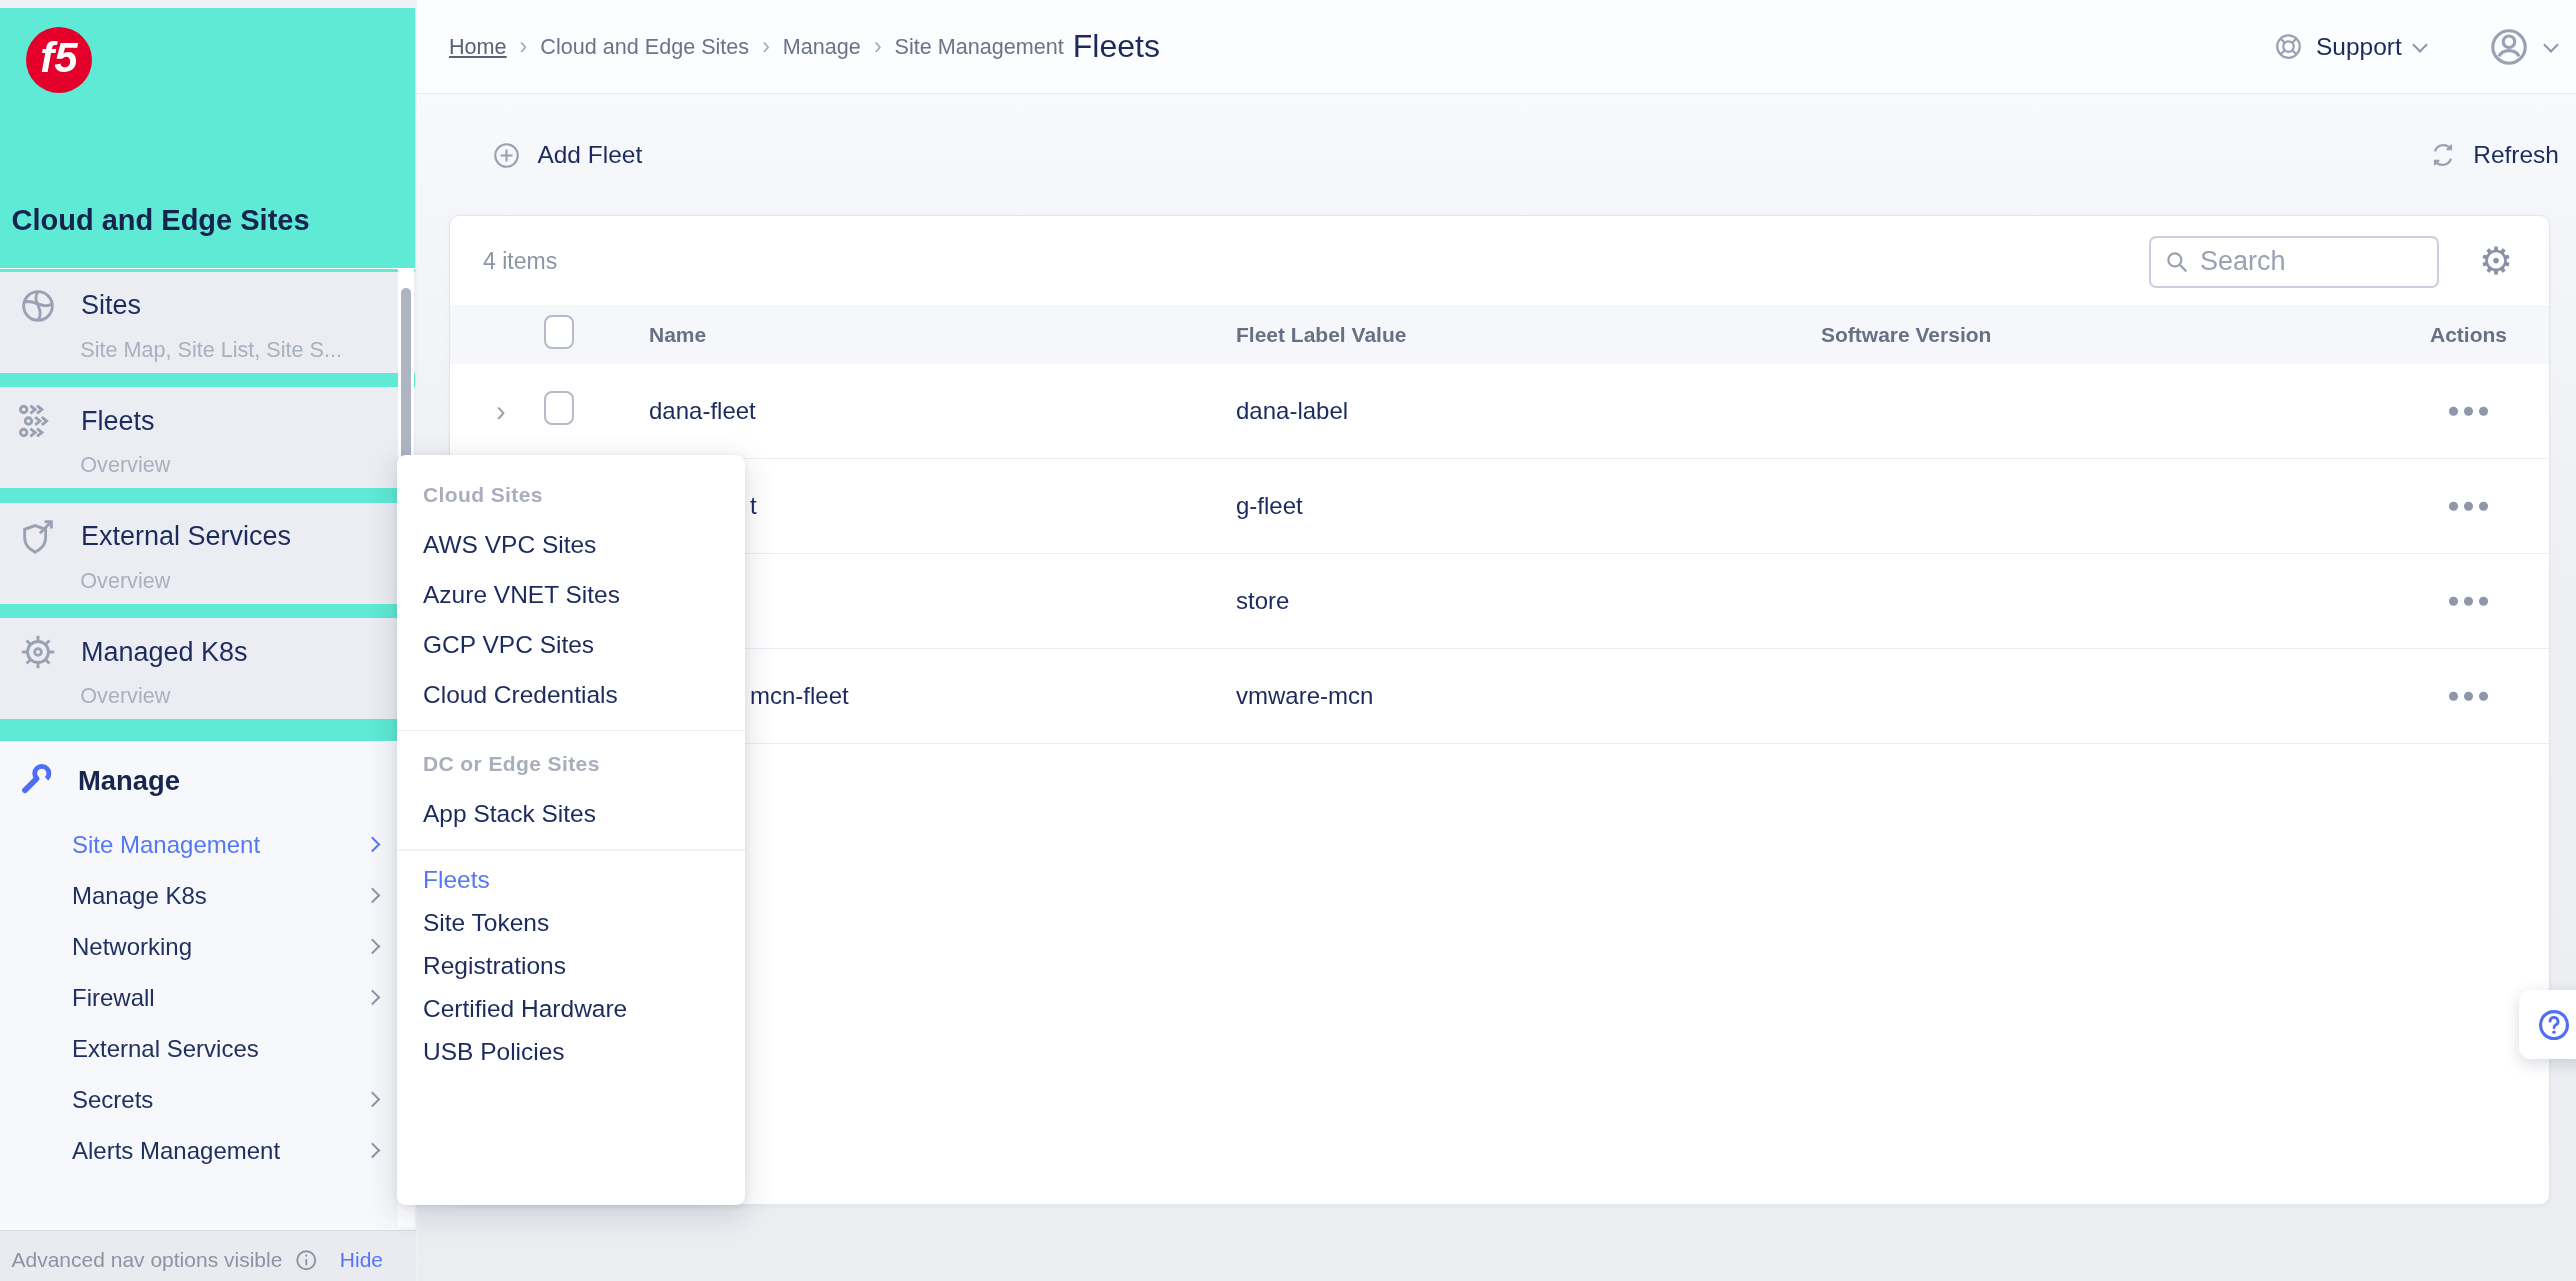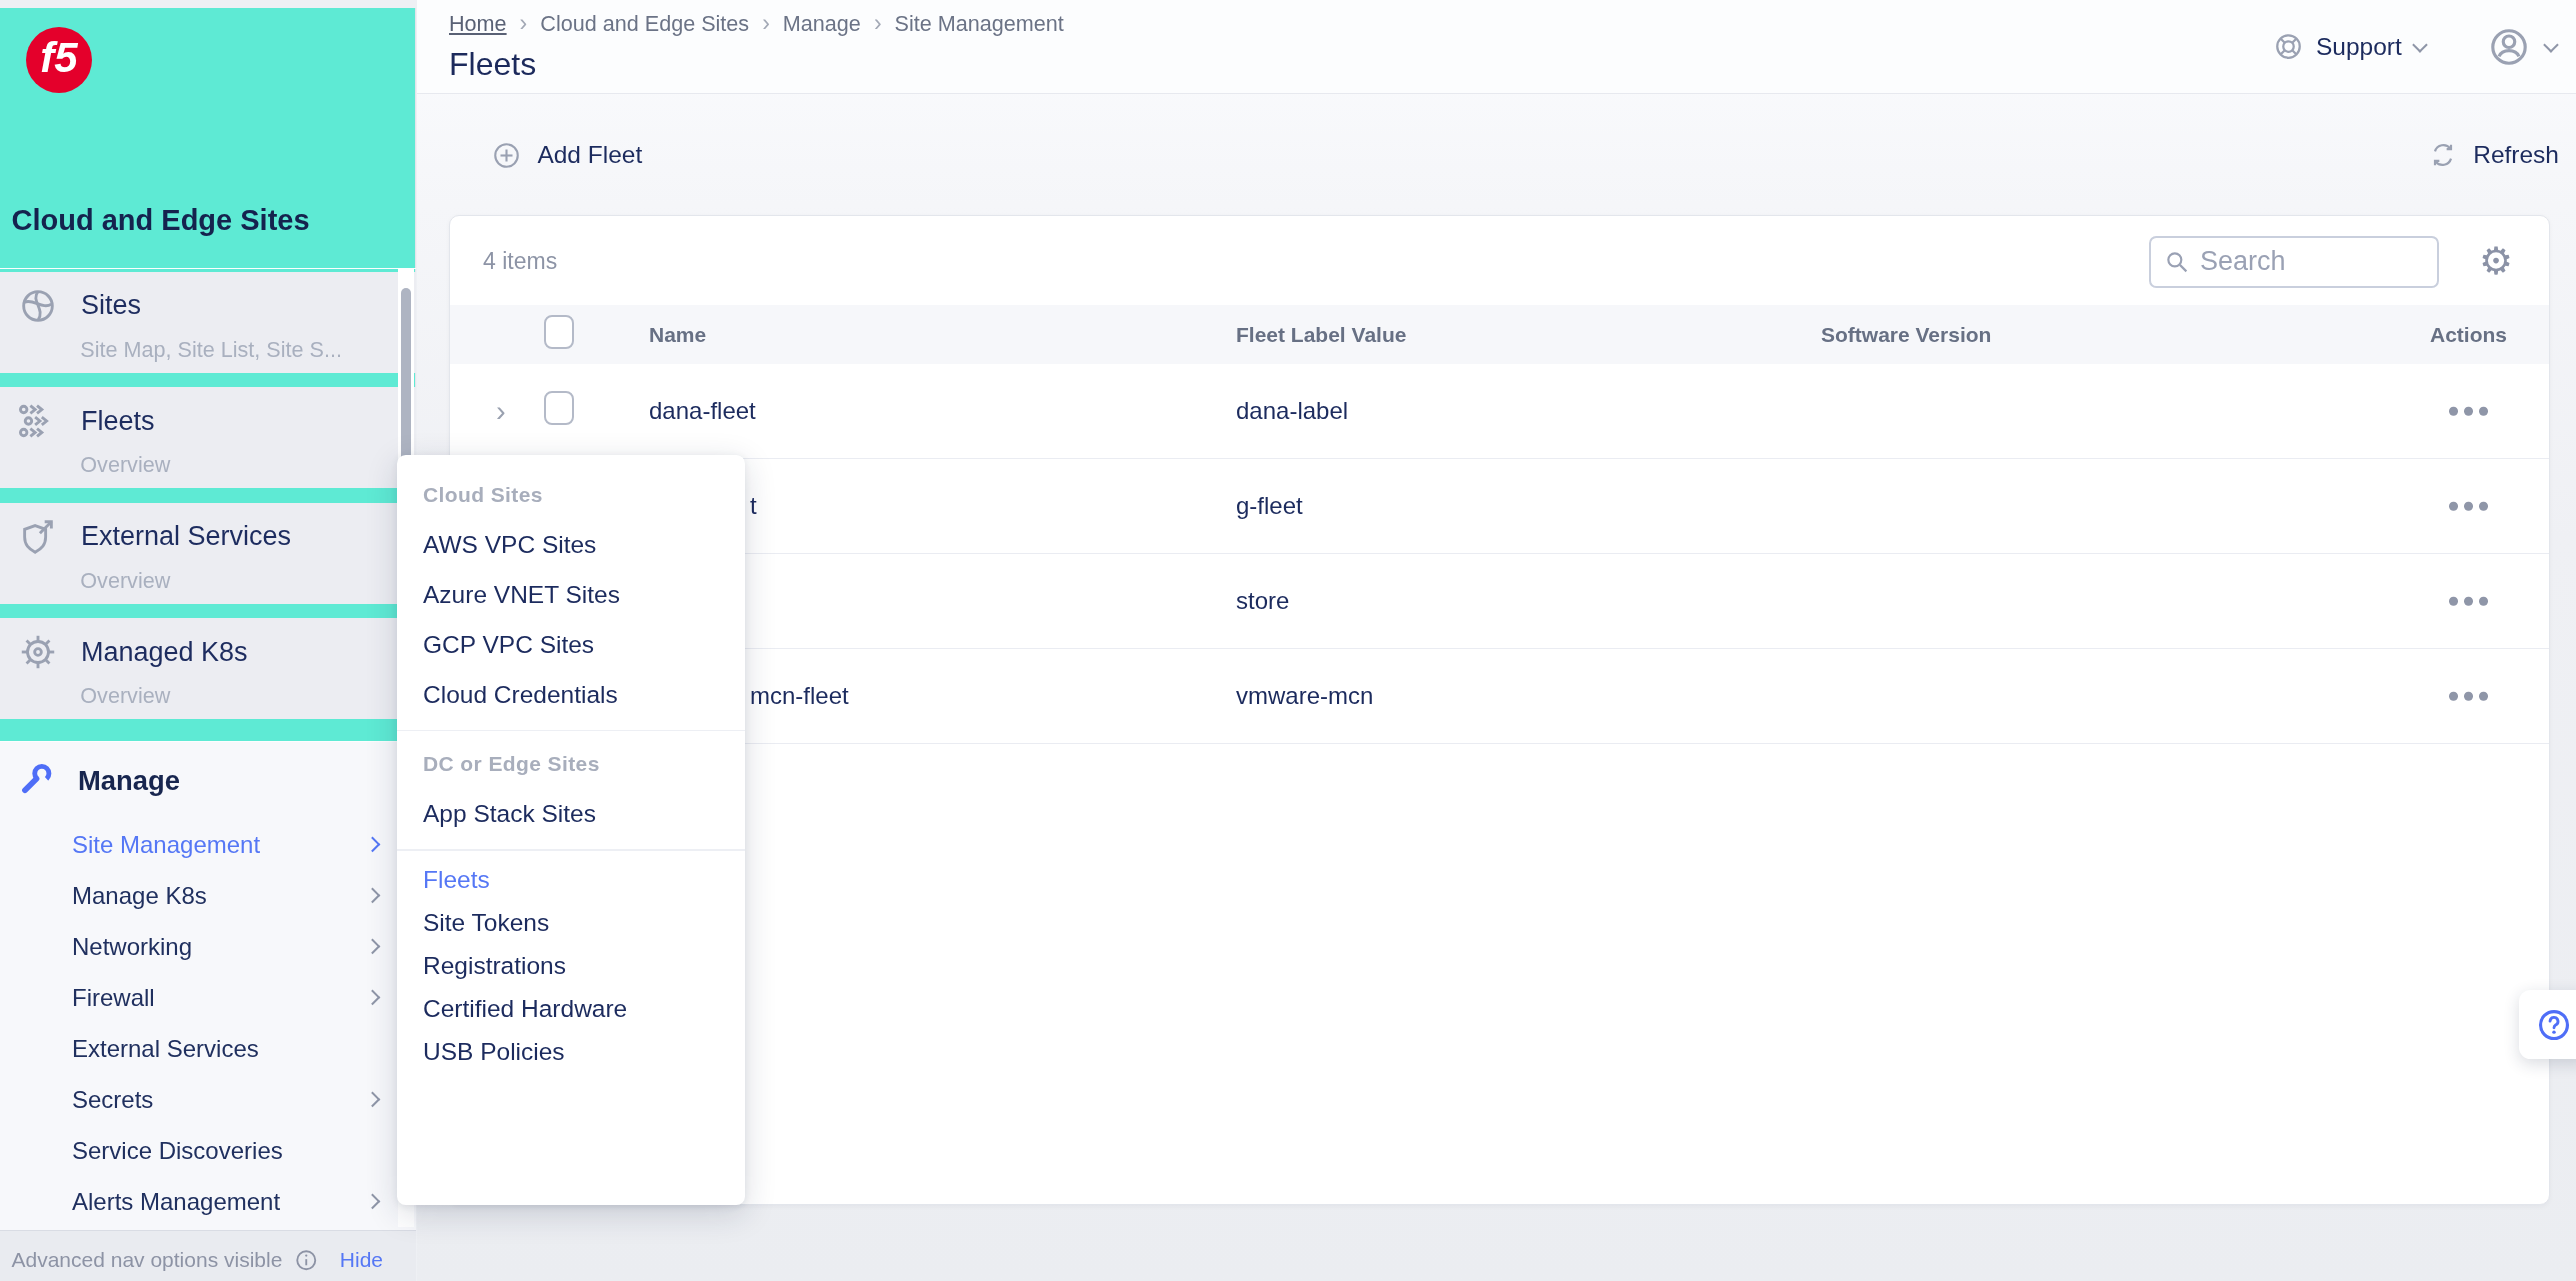--- a/index.html
+++ b/index.html
@@ -28,21 +28,21 @@
   .side-footer { position:absolute; left:0; top:1222px; width:416px; height:59px; background:#e9ebf0; border-top:1.4px solid #d9dce4; display:flex; align-items:center; padding:0 11.5px; gap:11.5px; }
   .side-footer .txt { font-size:21px; color:#8d93a5; }
   .side-footer .hide { font-size:21px; color:#5577f5; cursor:pointer; margin-left:10px; }
   .scroll-track { position:absolute; right:1.4px; top:260px; width:16px; height:959px; background:#ffffff; }
   .scroll-thumb { position:absolute; right:4.3px; top:280px; width:10px; height:626px; background:#aeb4c2; border-radius:5px; }
 
   
   .main { position:absolute; left:417px; top:0; width:2159px; height:1281px;
           background:linear-gradient(180deg,#fbfcfe 0%,#f5f6f9 16%,#eff0f4 42%,#ebedf1 100%); }
   .topbar { position:absolute; left:0; top:0; width:2159px; height:94px; background:#fcfdfe; border-bottom:1.4px solid #e7e9ef; display:flex; align-items:center; justify-content:space-between; padding:0 21.6px 0 32px; }
-  .crumbs-wrap { display:flex; flex-direction:column; justify-content:flex-start; gap:9px; }
+  .crumbs-wrap { display:flex; flex-direction:row; justify-content:flex-start; gap:9px; }
   .crumbs { display:flex; align-items:center; gap:13px; font-size:21.6px; color:#6b7386; }
   .crumbs .home { color:#596175; text-decoration:underline; cursor:pointer; }
   .crumbs .crumb { cursor:pointer; }
   .crumbs .sep { color:#a3a9b6; font-size:23px; }
   .page-title { font-size:32px; font-weight:500; color:#1c2a5c; }
   .topbar-right { display:flex; align-items:center; gap:19px; }
   .support { display:flex; align-items:center; gap:11.5px; cursor:pointer;text-align:right; }
   .support .lbl { font-size:24.5px; color:#1c2b5e; }
   .avatar-wrap { display:flex; align-items:center; gap:11.5px; margin-left:43px; cursor:pointer; }
 
@@ -207,23 +207,20 @@
             <span class="chev right"></span>
         </div>
         <div class="sub-item">
           <span>External Services</span>
         </div>
         <div class="sub-item">
           <span>Secrets</span>
             <span class="chev right"></span>
         </div>
         <div class="sub-item">
-          <span>Service Discoveries</span>
-        </div>
-        <div class="sub-item">
           <span>Alerts Management</span>
             <span class="chev right"></span>
         </div>
       </div>
     </div>
 
     <div class="scroll-track"></div>
     <div class="scroll-thumb"></div>
 
     <div class="side-footer">

